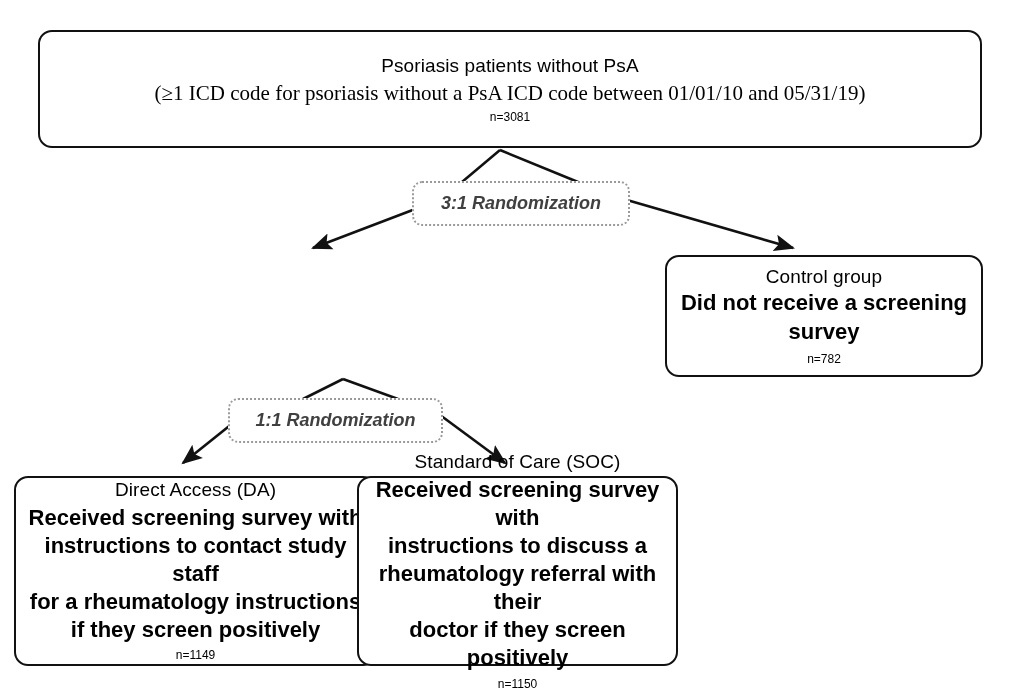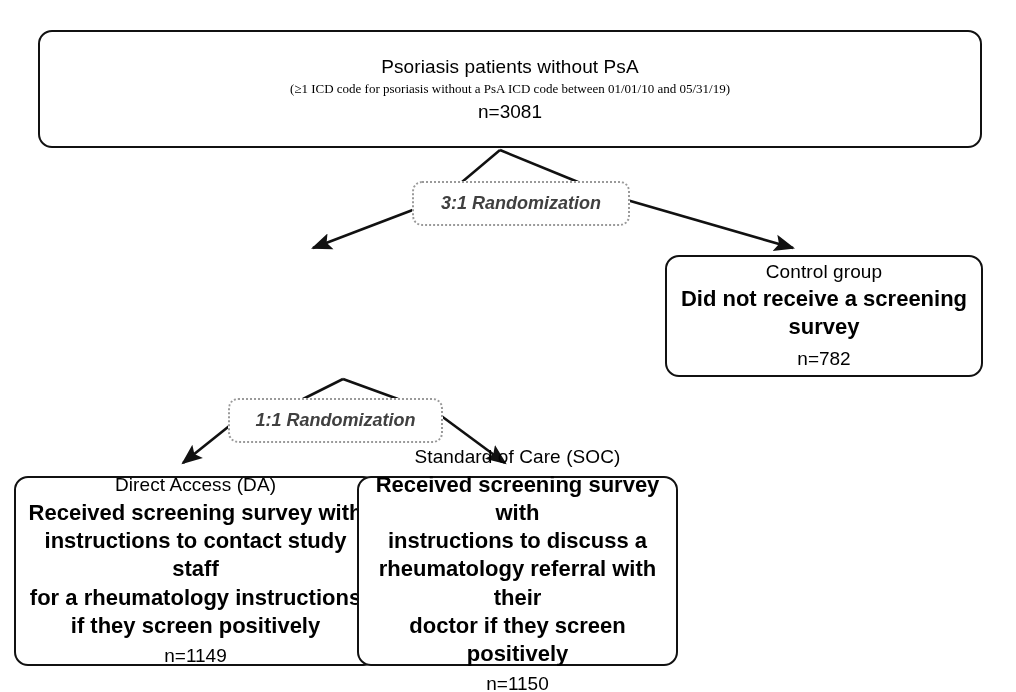--- a/index.html
+++ b/index.html
@@ -48,31 +48,31 @@
   }
 
   .line-title {
     font-size: 19px;
     font-weight: 400;
     line-height: 1.25;
     letter-spacing: .1px;
   }
   .line-sub-serif {
     font-family: "Liberation Serif", serif;
-    font-size: 13px;
+    font-size: 21px;
     line-height: 1.3;
     letter-spacing: 0;
   }
   .line-sub-italic {
     font-weight: bold;
     font-size: 22px;
     line-height: 1.28;
   }
   .line-n {
-    font-size: 19px;
+    font-size: 12px;
     line-height: 1.3;
   }
 
   
   #node-top {
     left: 38px;  top: 30px;
     width: 944px; height: 118px;
     padding: 4px 10px 2px;
     justify-content: center;
   }

